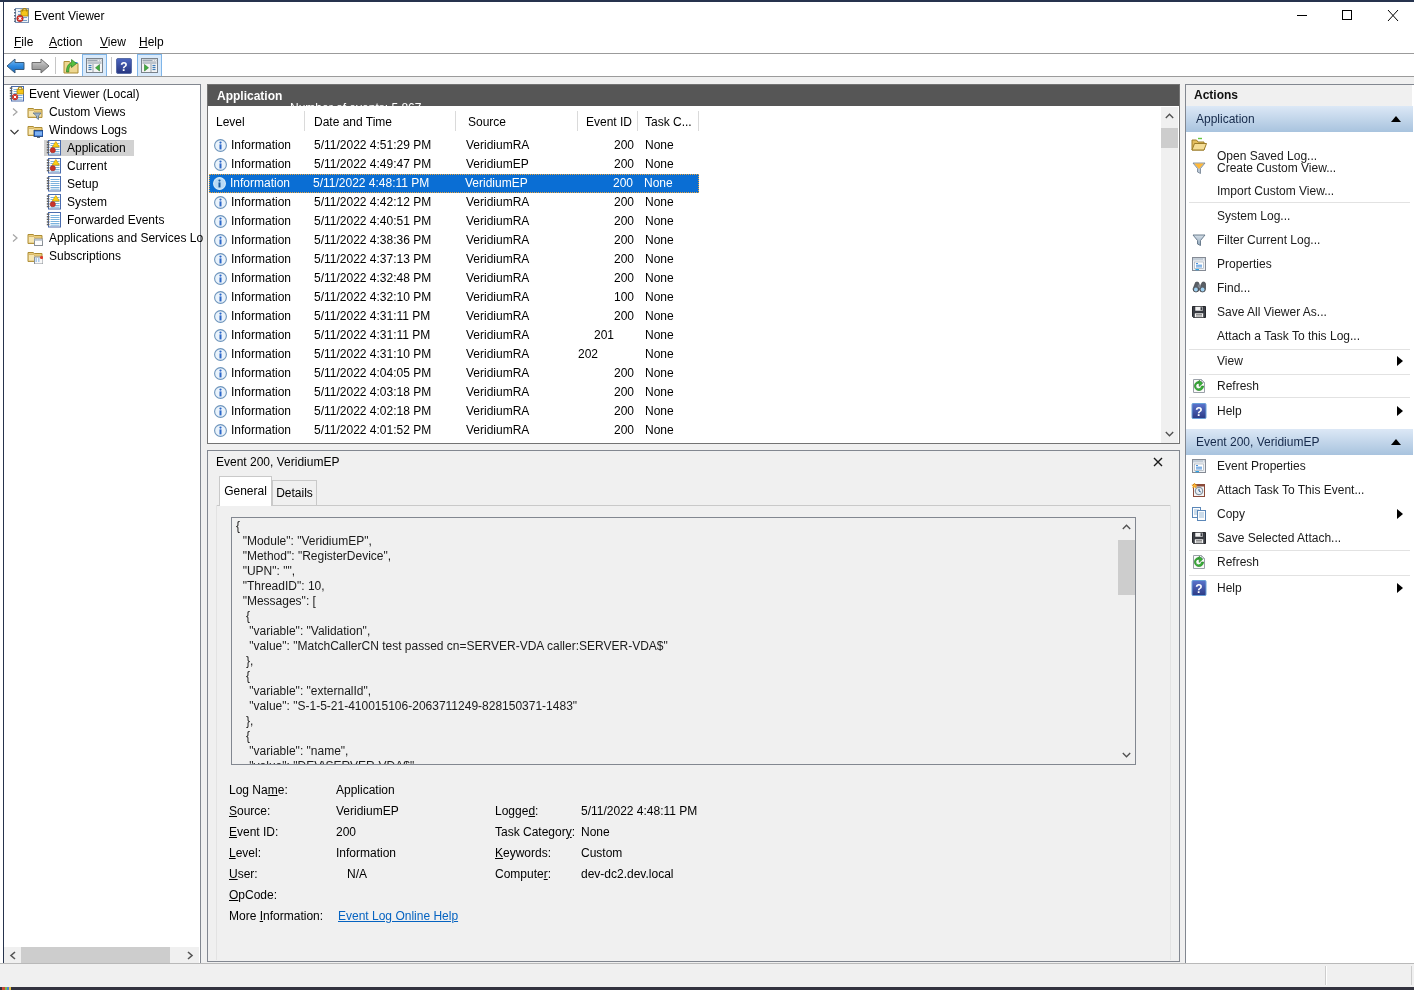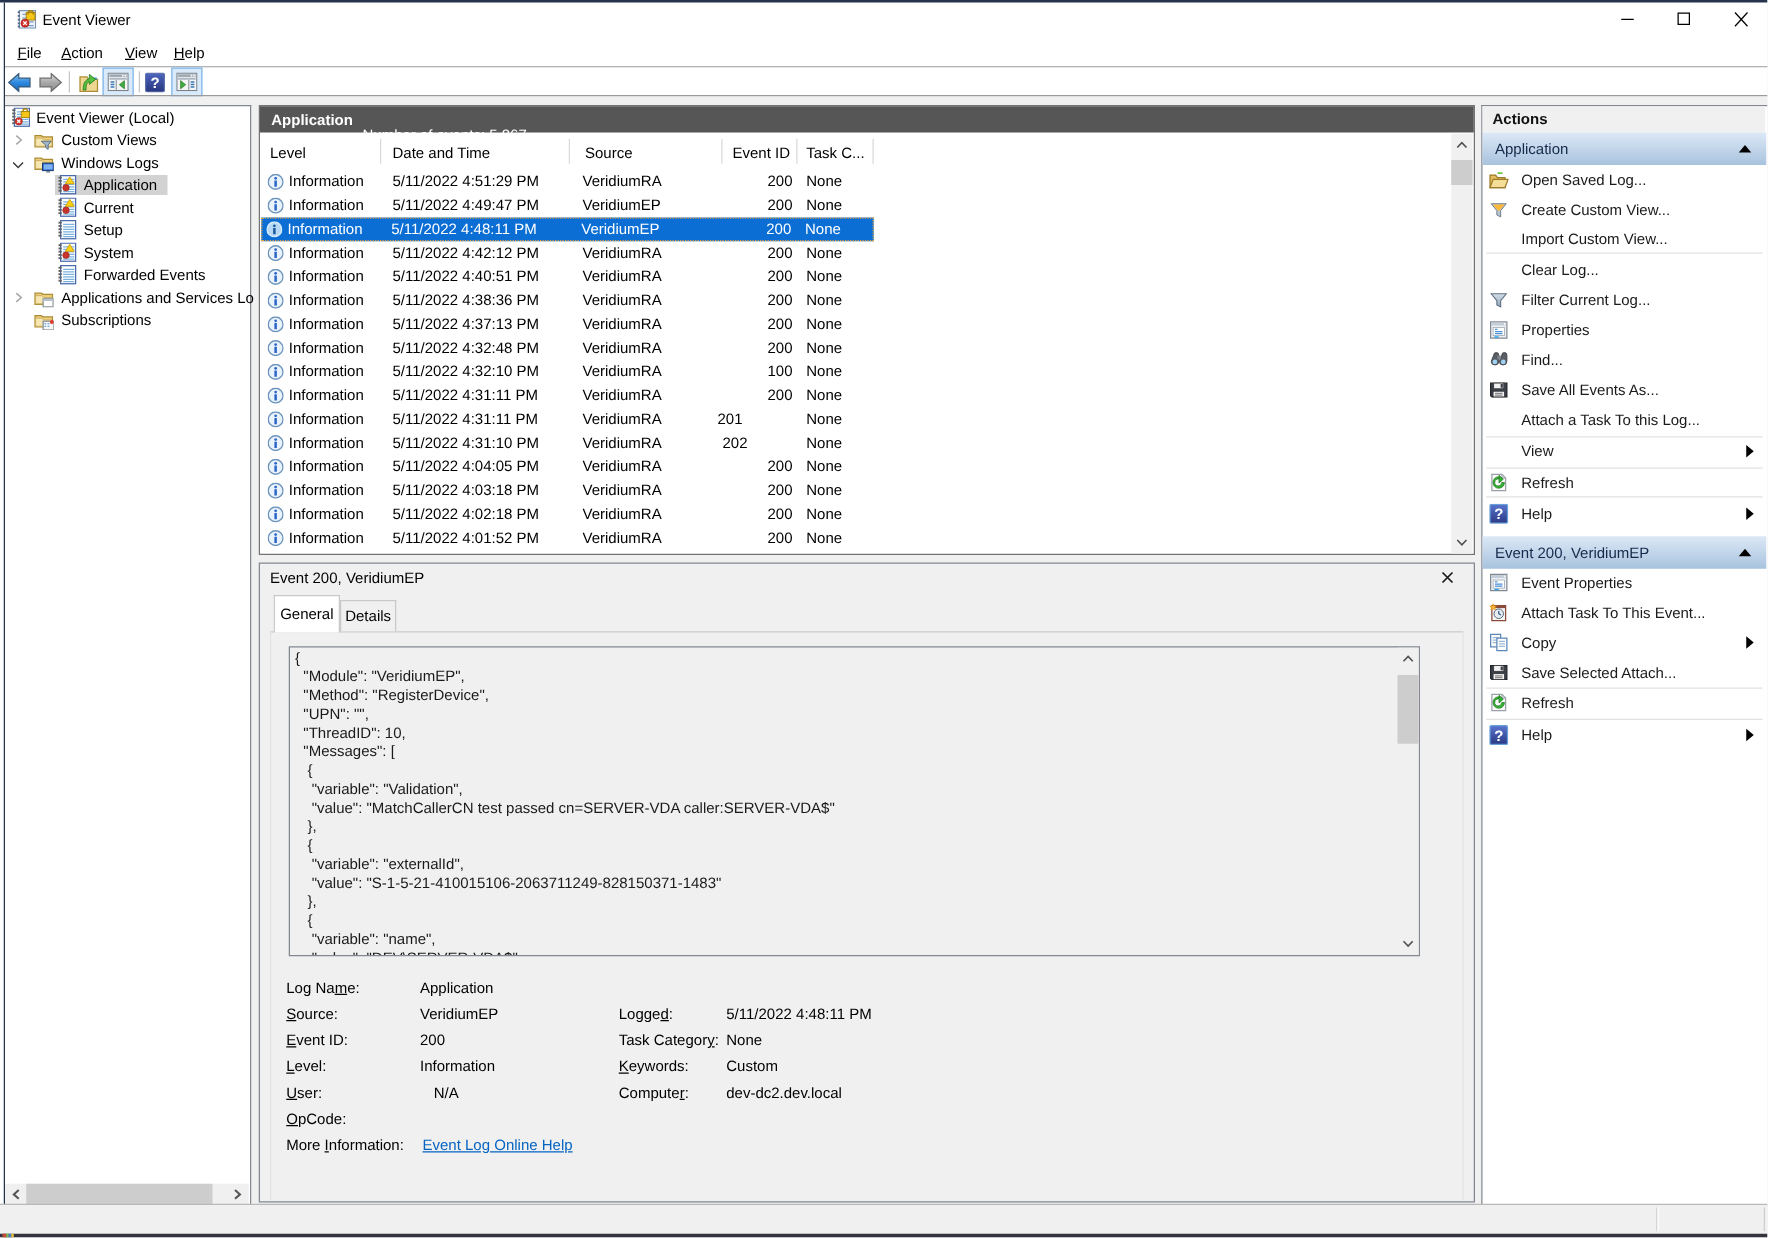--- a/index.html
+++ b/index.html
@@ -493,21 +493,21 @@
     </div>
 <div class="row" style="left:2px;top:241px">
       <svg class="rc" style="left:4px;top:3px" width="13" height="13" viewBox="0 0 13 13">
         <circle cx="6.5" cy="6.5" r="5.9" fill="#eaf3fb" stroke="#6d94bc" stroke-width="1.1"></circle>
         <circle cx="6.5" cy="3.6" r="1.1" fill="#2a66c8"></circle>
         <rect x="5.5" y="5.4" width="2" height="5" fill="#2a66c8"></rect>
       </svg>
       <span class="rc" style="left:21px">Information</span>
       <span class="rc" style="left:104px">5/11/2022 4:31:11 PM</span>
       <span class="rc" style="left:256px">VeridiumRA</span>
-      <span class="rc" style="left:364px;width:60px;text-align:left">201</span>
+      <span class="rc" style="left:364px;width:60px;text-align:center">201</span>
       <span class="rc" style="left:435px">None</span>
     </div>
 <div class="row" style="left:2px;top:260px">
       <svg class="rc" style="left:4px;top:3px" width="13" height="13" viewBox="0 0 13 13">
         <circle cx="6.5" cy="6.5" r="5.9" fill="#eaf3fb" stroke="#6d94bc" stroke-width="1.1"></circle>
         <circle cx="6.5" cy="3.6" r="1.1" fill="#2a66c8"></circle>
         <rect x="5.5" y="5.4" width="2" height="5" fill="#2a66c8"></rect>
       </svg>
       <span class="rc" style="left:21px">Information</span>
       <span class="rc" style="left:104px">5/11/2022 4:31:10 PM</span>
@@ -638,44 +638,44 @@
 <div class="abs" id="actions"></div>
 <div class="abs" style="left:1186px;top:85px;width:226px;height:21px;background:#f0f0f0"></div>
 <div class="abs tc" style="left:1194px;top:88px;font-weight:bold;color:#111">Actions</div>
 <div class="abs ahdr" style="top:106px">
     <span class="t">Application</span>
     <span class="tri"></span>
   </div>
 <svg class="aico" style="top:136px">
     <use href="#sym-openfolder"></use>
   </svg>
-<div class="act" style="top:136px">Open Saved Log...</div>
+<div class="act" style="top:148px">Open Saved Log...</div>
 <svg class="aico" style="top:160px">
     <use href="#sym-funnelO"></use>
   </svg>
 <div class="act" style="top:160px">Create Custom View...</div>
 <div class="act" style="top:183px">Import Custom View...</div>
 <div class="abs asep" style="top:202px"></div>
-<div class="act" style="top:208px">Clear Log...</div>
+<div class="act" style="top:208px">System Log...</div>
 <svg class="aico" style="top:232px">
     <use href="#sym-funnelB"></use>
   </svg>
 <div class="act" style="top:232px">Filter Current Log...</div>
 <svg class="aico" style="top:256px">
     <use href="#sym-props"></use>
   </svg>
 <div class="act" style="top:256px">Properties</div>
 <svg class="aico" style="top:280px">
     <use href="#sym-binoc"></use>
   </svg>
 <div class="act" style="top:280px">Find...</div>
 <svg class="aico" style="top:304px">
     <use href="#sym-floppy"></use>
   </svg>
-<div class="act" style="top:304px">Save All Events As...</div>
+<div class="act" style="top:304px">Save All Viewer As...</div>
 <div class="act" style="top:328px">Attach a Task To this Log...</div>
 <div class="abs asep" style="top:349px"></div>
 <div class="act" style="top:353px">View</div>
 <div class="abs arr" style="top:356px"></div>
 <div class="abs asep" style="top:374px"></div>
 <svg class="aico" style="top:378px">
     <use href="#sym-refresh"></use>
   </svg>
 <div class="act" style="top:378px">Refresh</div>
 <div class="abs asep" style="top:397px"></div>

